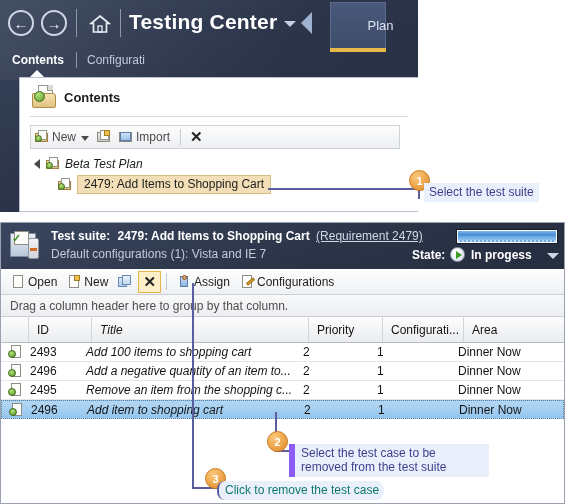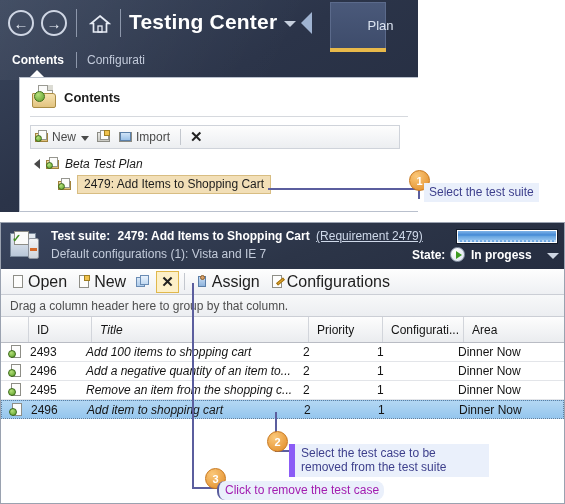--- a/index.html
+++ b/index.html
@@ -216,21 +216,21 @@
     width:0;height:0;border-left:6px solid transparent;border-right:6px solid transparent;
     border-top:6px solid #cdd5e2;
   }
 
   #p2-toolbar{
     position:absolute; left:0; top:46px; width:563px; height:26px;
     background:linear-gradient(180deg,#fefefe,#eef0f3);
     border-bottom:1px solid #cbced5;
     display:flex; align-items:center; padding-left:5px;
   }
-  .tb2-item{ display:flex; align-items:center; height:26px; padding:0 5px; font-size:16px; color:#1e1e1e; white-space:nowrap; }
+  .tb2-item{ display:flex; align-items:center; height:26px; padding:0 5px; font-size:12px; color:#1e1e1e; white-space:nowrap; }
   .tb2-item .lbl{ margin-left:3px; }
   #tb2-sep{ width:1px; height:17px; background:#c3c7ce; margin:0 5px; }
   #tb2-delete{
     font-size:15px; font-weight:bold; color:#222; padding:1px 4px; margin-left:1px;
     background:#fdf0c8; border:1px solid #e0b84c;
   }
   .m-doc{ left:2px; top:0; width:10px; height:13px; background:#fdfdfc; border:1px solid #8e8e87; }
   .m-plus{ left:7px;top:5px; width:7px;height:7px; background:#49a61f; border:1px solid #2f7013; }
   .m-copy1{ left:0;top:2px; width:9px;height:10px; background:linear-gradient(180deg,#d8e8f8,#aecbea); border:1px solid #6a8cb4; }
   .m-copy2{ left:4px;top:0; width:9px;height:10px; background:linear-gradient(180deg,#e9f2fc,#c2daf2); border:1px solid #6a8cb4; }
@@ -292,21 +292,21 @@
   #c3-vert{ position:absolute; left:192px; top:283px; width:2px; height:205px; background:#5b5e9e; }
   #c3-horiz{ position:absolute; left:192px; top:487px; width:28px; height:2px; background:#5b5e9e; }
   #c3-badge{
     position:absolute; left:205px; top:468px; width:21px; height:21px; border-radius:50%;
     background:radial-gradient(circle at 35% 28%,#fbc87a,#e08a25);
     border:1px solid #c8761a; color:#ffffff; font-size:11px; font-weight:bold;
     display:flex; align-items:center; justify-content:center;
   }
   #c3-text{
     position:absolute; left:217px; top:481px;
-    background:#eaf0fb; color:#a21caf; font-size:12px; padding:2px 5px 3px 6px; white-space:nowrap;
+    background:#eaf0fb; color:#0f766e; font-size:12px; padding:2px 5px 3px 6px; white-space:nowrap;
     border-left:2px solid #5b5e9e;
     border-radius:8px;
   }
 </style>
 </head>
 <body>
 
 <div id="panel1">
   <div id="panel1-sheen"></div>
 

